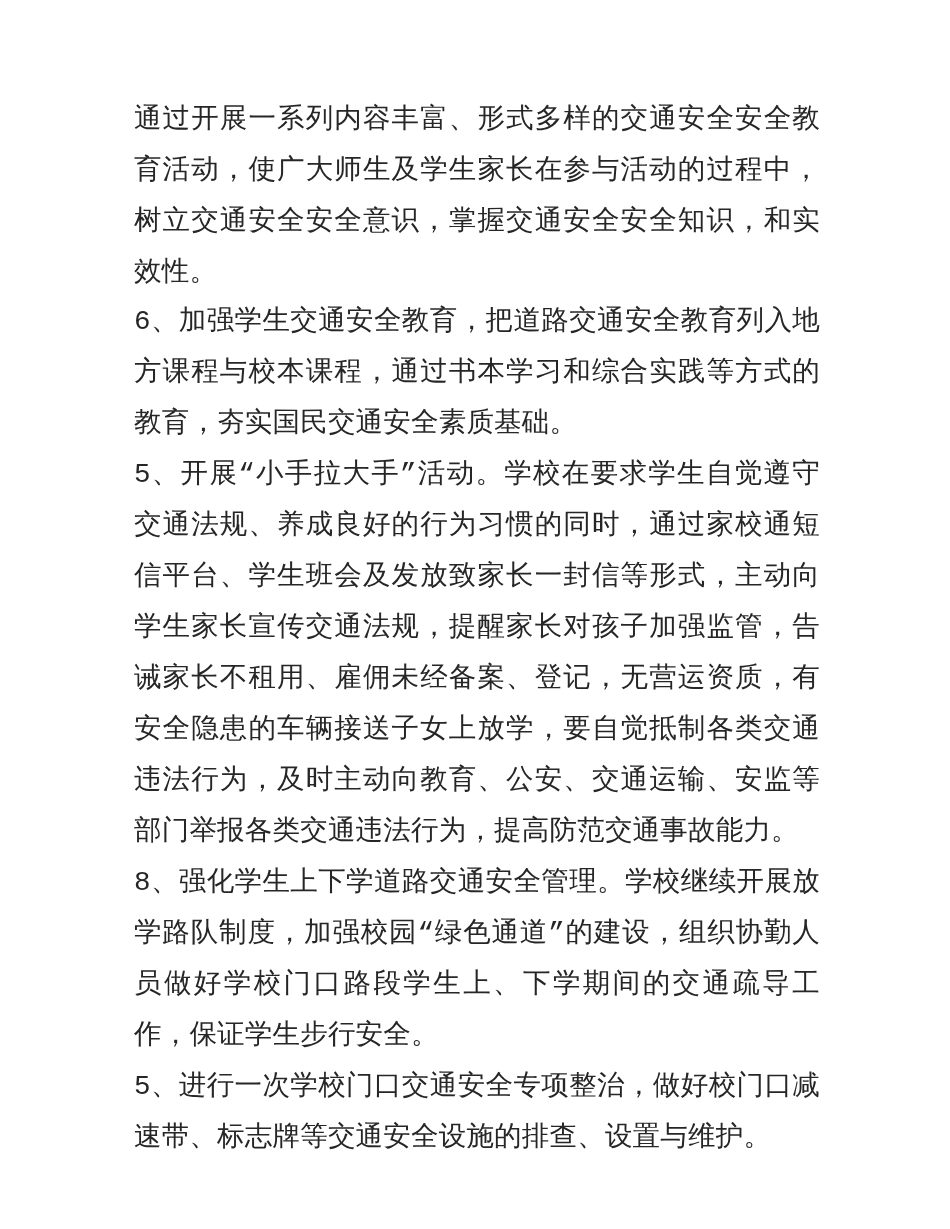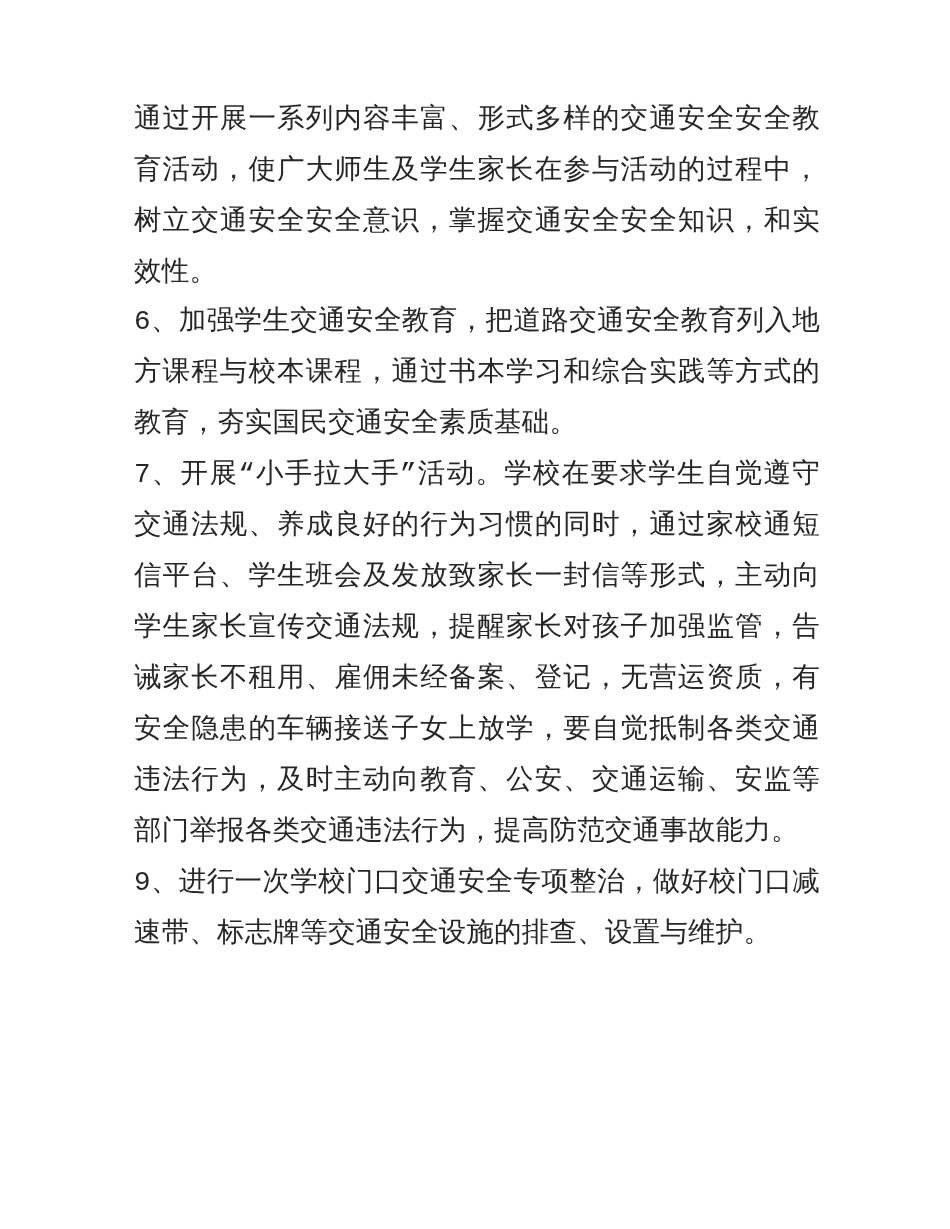--- a/index.html
+++ b/index.html
@@ -47,19 +47,20 @@
 </head>
 <body>
 
 <div class="page">
   <div class="doc-body">
 
     <p class="para">通过开展一系列内容丰富、形式多样的交通安全安全教育活动，使广大师生及学生家长在参与活动的过程中，树立交通安全安全意识，掌握交通安全安全知识，和实效性。</p>
 
     <p class="para">6、加强学生交通安全教育，把道路交通安全教育列入地方课程与校本课程，通过书本学习和综合实践等方式的教育，夯实国民交通安全素质基础。</p>
 
-    <p class="para">7、开展“小手拉大手”活动。学校在要求学生自觉遵守交通法规、养成良好的行为习惯的同时，通过家校通短信平台、学生班会及发放致家长一封信等形式，主动向学生家长宣传交通法规，提醒家长对孩子加强监管，告诫家长不租用、雇佣未经备案、登记，无营运资质，有安全隐患的车辆接送子女上放学，要自觉抵制各类交通违法行为，及时主动向教育、公安、交通运输、安监等部门举报各类交通违法行为，提高防范交通事故能力。</p>
+    <p class="para">5、开展“小手拉大手”活动。学校在要求学生自觉遵守交通法规、养成良好的行为习惯的同时，通过家校通短信平台、学生班会及发放致家长一封信等形式，主动向学生家长宣传交通法规，提醒家长对孩子加强监管，告诫家长不租用、雇佣未经备案、登记，无营运资质，有安全隐患的车辆接送子女上放学，要自觉抵制各类交通违法行为，及时主动向教育、公安、交通运输、安监等部门举报各类交通违法行为，提高防范交通事故能力。</p>
 
+    <p class="para">8、强化学生上下学道路交通安全管理。学校继续开展放学路队制度，加强校园“绿色通道”的建设，组织协勤人员做好学校门口路段学生上、下学期间的交通疏导工作，保证学生步行安全。</p>
 
-    <p class="para">9、进行一次学校门口交通安全专项整治，做好校门口减速带、标志牌等交通安全设施的排查、设置与维护。</p>
+    <p class="para">5、进行一次学校门口交通安全专项整治，做好校门口减速带、标志牌等交通安全设施的排查、设置与维护。</p>
 
   </div>
 </div>
 
 </body></html>

